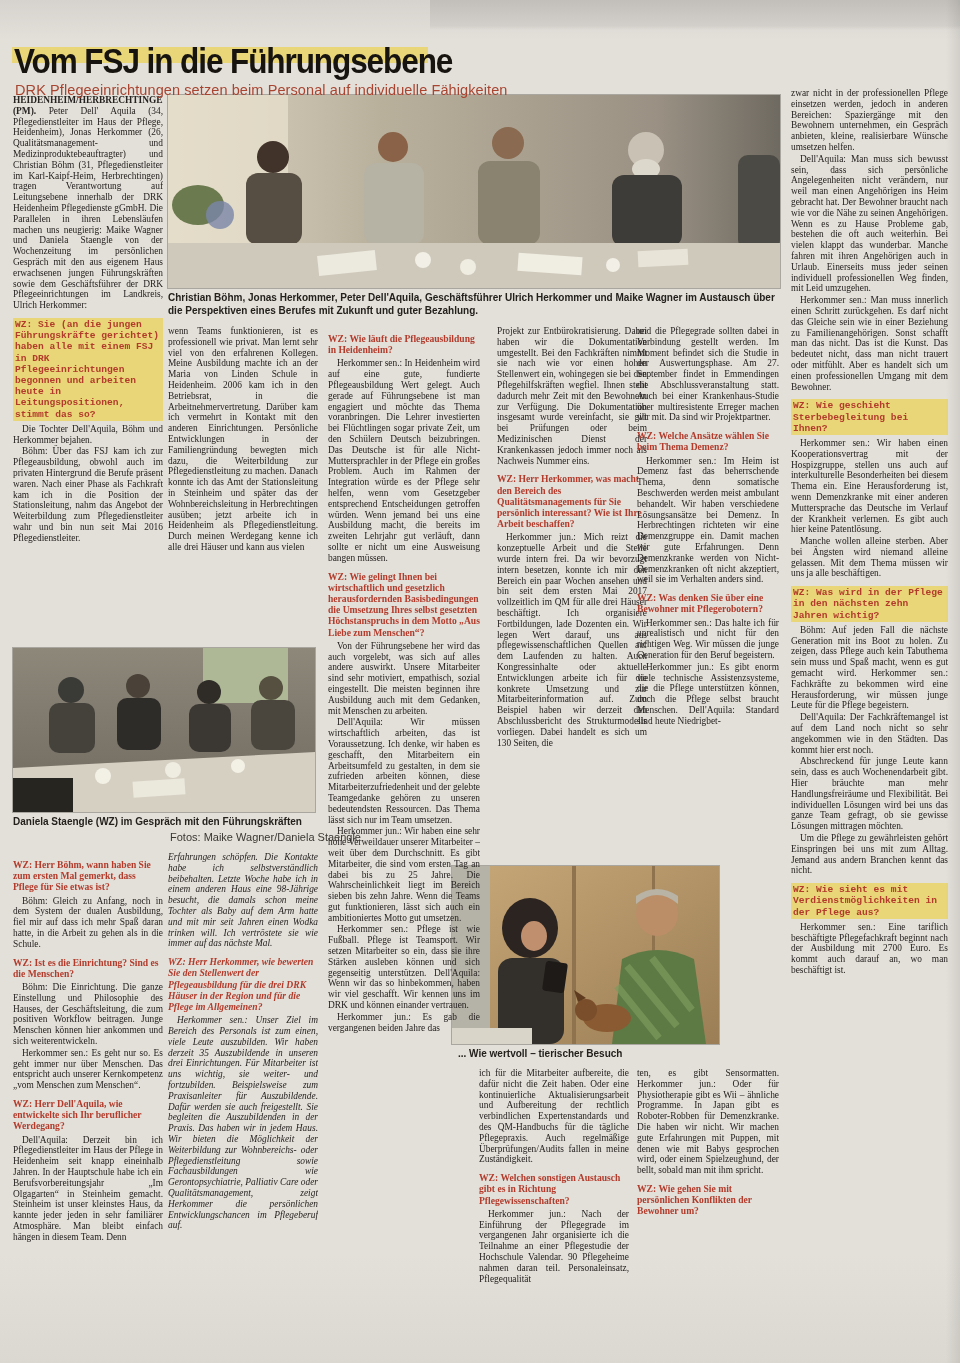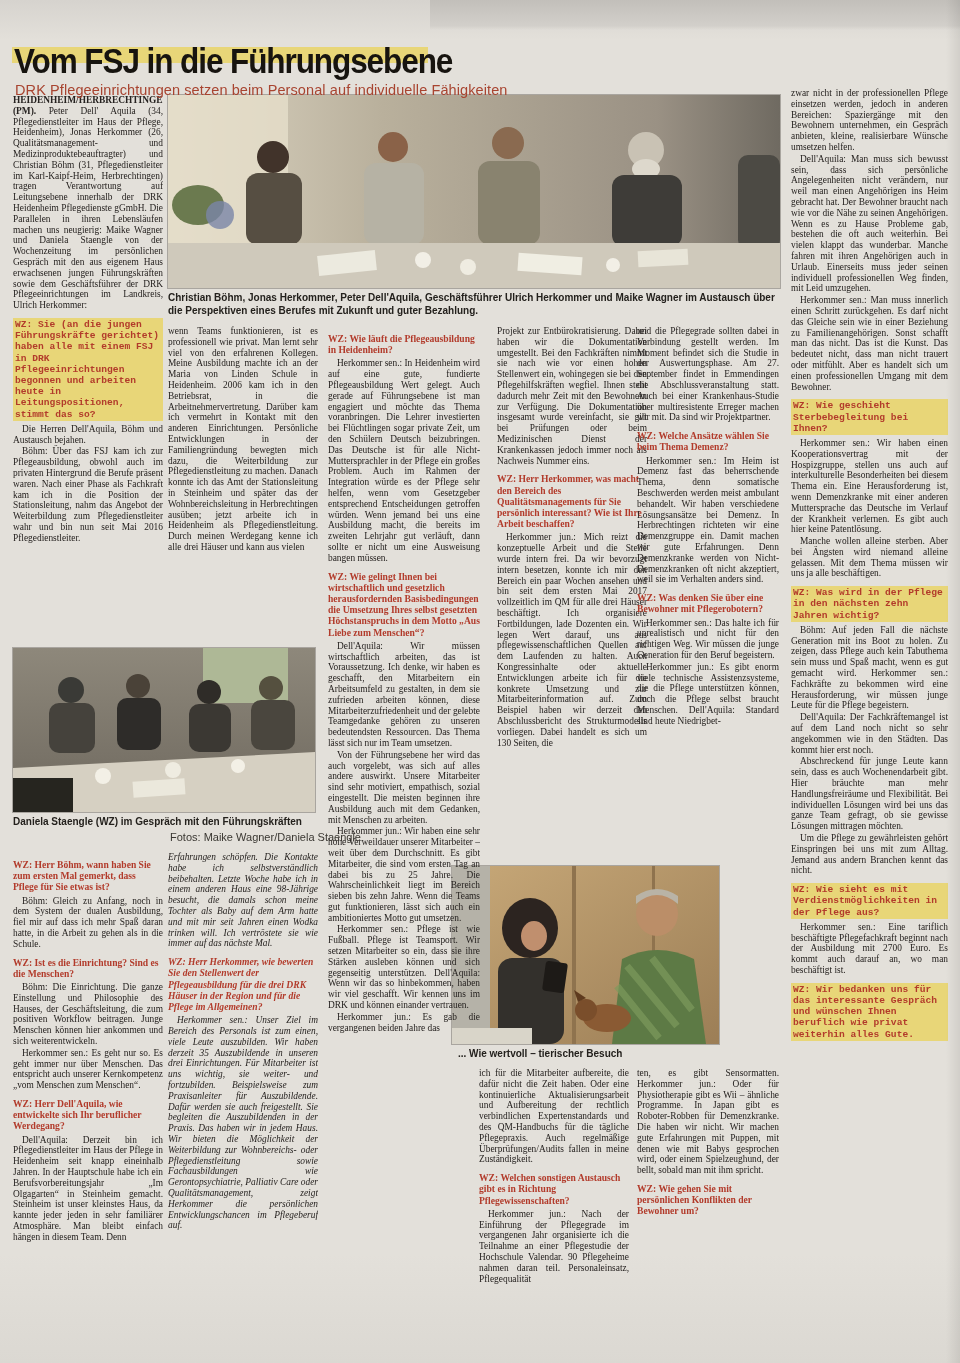--- a/index.html
+++ b/index.html
@@ -169,21 +169,21 @@
       <circle cx="134" cy="144" r="11" fill="#7a4e2b"></circle>
       <polygon points="126,136 122,124 134,132" fill="#5e3a1e"></polygon>
       <rect x="0" y="162" width="80" height="16" fill="#d9d5c9"></rect>
     </svg>
   </div>
   <div class="caption" style="left:458px;top:1048px;width:260px;">... Wie wertvoll – tierischer Besuch</div>
 
   <div class="region" style="left:13px;top:95px;width:150px;height:552px;">
       <p class="para noind"><strong>HEIDENHEIM/HERBRECHTINGEN/STEINHEIM (PM). </strong>Peter Dell' Aquila (34, Pflegedienstleiter im Haus der Pflege, Heidenheim), Jonas Herkommer (26, Qualitätsmanagement- und Medizinproduktebeauftragter) und Christian Böhm (31, Pflegedienstleiter im Karl-Kaipf-Heim, Herbrechtingen) tragen Verantwortung auf Leitungsebene innerhalb der DRK Heidenheim Pflegedienste gGmbH. Die Parallelen in ihren Lebensläufen machen uns neugierig: Maike Wagner und Daniela Staengle von der Wochenzeitung im persönlichen Gespräch mit den aus eigenem Haus erwachsenen jungen Führungskräften sowie dem Geschäftsführer der DRK Pflegeeinrichtungen im Landkreis, Ulrich Herkommer:</p>
       <h3 class="q hl">WZ: Sie (an die jungen Führungskräfte gerichtet) haben alle mit einem FSJ in DRK Pflegeeinrichtungen begonnen und arbeiten heute in Leitungspositionen, stimmt das so?</h3>
-      <p class="para">Die Herren Dell'Aquila, Böhm und Austausch bejahen.</p>
+      <p class="para">Die Tochter Dell'Aquila, Böhm und Herkommer bejahen.</p>
       <p class="para">Böhm: Über das FSJ kam ich zur Pflegeausbildung, obwohl auch im privaten Hintergrund die Berufe präsent waren. Nach einer Phase als Fachkraft kam ich in die Position der Stationsleitung, nahm das Angebot der Weiterbildung zum Pflegedienstleiter wahr und bin nun seit Mai 2016 Pflegedienstleiter.</p>
     </div>
   <div class="region" style="left:13px;top:852px;width:150px;height:511px;">
       <h3 class="q">WZ: Herr Böhm, wann haben Sie zum ersten Mal gemerkt, dass Pflege für Sie etwas ist?</h3>
       <p class="para">Böhm: Gleich zu Anfang, noch in dem System der dualen Ausbildung, fiel mir auf dass ich mehr Spaß daran hatte, in die Arbeit zu gehen als in die Schule.</p>
       <h3 class="q">WZ: Ist es die Einrichtung? Sind es die Menschen?</h3>
       <p class="para">Böhm: Die Einrichtung. Die ganze Einstellung und Philosophie des Hauses, der Geschäftsleitung, die zum positiven Workflow beitragen. Junge Menschen können hier ankommen und sich weiterentwickeln.</p>
       <p class="para">Herkommer sen.: Es geht nur so. Es geht immer nur über Menschen. Das entspricht auch unserer Kernkompetenz „vom Menschen zum Menschen“.</p>
       <h3 class="q">WZ: Herr Dell'Aquila, wie entwickelte sich Ihr beruflicher Werdegang?</h3>
       <p class="para">Dell'Aquila: Derzeit bin ich Pflegedienstleiter im Haus der Pflege in Heidenheim seit knapp eineinhalb Jahren. In der Hauptschule habe ich ein Berufsvorbereitungsjahr „Im Olgagarten“ in Steinheim gemacht. Steinheim ist unser kleinstes Haus, da kannte jeder jeden in sehr familiärer Atmosphäre. Man bleibt einfach hängen in diesem Team. Denn</p>
@@ -193,22 +193,22 @@
     </div>
   <div class="region" style="left:168px;top:852px;width:150px;height:511px;font-style:italic;">
       <p class="para noind">Erfahrungen schöpfen. Die Kontakte habe ich selbstverständlich beibehalten. Letzte Woche habe ich in einem anderen Haus eine 98-Jährige besucht, die damals schon meine Tochter als Baby auf dem Arm hatte und mit mir seit Jahren einen Wodka trinken will. Ich vertröstete sie wie immer auf das nächste Mal.</p>
       <h3 class="q">WZ: Herr Herkommer, wie bewerten Sie den Stellenwert der Pflegeausbildung für die drei DRK Häuser in der Region und für die Pflege im Allgemeinen?</h3>
       <p class="para">Herkommer sen.: Unser Ziel im Bereich des Personals ist zum einen, viele Leute auszubilden. Wir haben derzeit 35 Auszubildende in unseren drei Einrichtungen. Für Mitarbeiter ist uns wichtig, sie weiter- und fortzubilden. Beispielsweise zum Praxisanleiter für Auszubildende. Dafür werden sie auch freigestellt. Sie begleiten die Auszubildenden in der Praxis. Das haben wir in jedem Haus. Wir bieten die Möglichkeit der Weiterbildung zur Wohnbereichs- oder Pflegedienstleitung sowie Fachausbildungen wie Gerontopsychiatrie, Palliativ Care oder Qualitätsmanagement, zeigt Herkommer die persönlichen Entwicklungschancen im Pflegeberuf auf.</p>
     </div>
   <div class="region" style="left:322px;top:326px;width:152px;height:1037px;margin-left:6px;">
       <h3 class="q">WZ: Wie läuft die Pflegeausbildung in Heidenheim?</h3>
       <p class="para">Herkommer sen.: In Heidenheim wird auf eine gute, fundierte Pflegeausbildung Wert gelegt. Auch gerade auf Führungsebene ist man engagiert und möchte das Thema voranbringen. Die Lehrer investierten bei Flüchtlingen sogar private Zeit, um den Schülern Deutsch beizubringen. Das Deutsche ist für alle Nicht-Muttersprachler in der Pflege ein großes Problem. Auch im Rahmen der Integration würde es der Pflege sehr helfen, wenn vom Gesetzgeber entsprechend Entscheidungen getroffen würden. Wenn jemand bei uns eine Ausbildung macht, die bereits im zweiten Lehrjahr gut verläuft, dann sollte er nicht um eine Ausweisung bangen müssen.</p>
       <h3 class="q">WZ: Wie gelingt Ihnen bei wirtschaftlich und gesetzlich herausfordernden Basisbedingungen die Umsetzung Ihres selbst gesetzten Höchstanspruchs in dem Motto „Aus Liebe zum Menschen“?</h3>
+      <p class="para">Von der Führungsebene her wird das auch vorgelebt, was sich auf alles andere auswirkt. Unsere Mitarbeiter sind sehr motiviert, empathisch, sozial eingestellt. Die meisten beginnen ihre Ausbildung auch mit dem Gedanken, mit Menschen zu arbeiten.</p>
       <p class="para">Dell'Aquila: Wir müssen wirtschaftlich arbeiten, das ist Voraussetzung. Ich denke, wir haben es geschafft, den Mitarbeitern ein Arbeitsumfeld zu gestalten, in dem sie zufrieden arbeiten können, diese Mitarbeiterzufriedenheit und der gelebte Teamgedanke gehören zu unseren bedeutendsten Ressourcen. Das Thema lässt sich nur im Team umsetzen.</p>
-      <p class="para">Von der Führungsebene her wird das auch vorgelebt, was sich auf alles andere auswirkt. Unsere Mitarbeiter sind sehr motiviert, empathisch, sozial eingestellt. Die meisten beginnen ihre Ausbildung auch mit dem Gedanken, mit Menschen zu arbeiten.</p>
       <p class="para">Herkommer jun.: Wir haben eine sehr hohe Verweildauer unserer Mitarbeiter – weit über dem Durchschnitt. Es gibt Mitarbeiter, die sind vom ersten Tag an dabei bis zu 25 Jahre. Die Wahrscheinlichkeit liegt im Bereich sieben bis zehn Jahre. Wenn die Teams gut funktionieren, lässt sich auch ein ambitioniertes Motto gut umsetzen.</p>
       <p class="para">Herkommer sen.: Pflege ist wie Fußball. Pflege ist Teamsport. Wir setzen Mitarbeiter so ein, dass sie ihre Stärken ausleben können und sich gegenseitig unterstützen. Dell'Aquila: Wenn wir das so hinbekommen, haben wir viel geschafft. Wir kennen uns im DRK und können einander vertrauen.</p>
       <p class="para">Herkommer jun.: Es gab die vergangenen beiden Jahre das</p>
     </div>
   <div class="region" style="left:497px;top:326px;width:150px;height:538px;">
       <p class="para noind">Projekt zur Entbürokratisierung. Dabei haben wir die Dokumentation umgestellt. Bei den Fachkräften nimmt sie nach wie vor einen hohen Stellenwert ein, wohingegen sie bei den Pflegehilfskräften wegfiel. Ihnen steht dadurch mehr Zeit mit den Bewohnern zur Verfügung. Die Dokumentation insgesamt wurde vereinfacht, sie gilt bei Prüfungen oder beim Medizinischen Dienst der Krankenkassen jedoch immer noch als Nachweis Nummer eins.</p>
       <h3 class="q">WZ: Herr Herkommer, was macht den Bereich des Qualitätsmanagements für Sie persönlich interessant? Wie ist Ihre Arbeit beschaffen?</h3>
       <p class="para">Herkommer jun.: Mich reizt die konzeptuelle Arbeit und die Stelle wurde intern frei. Da wir bevorzugt intern besetzen, konnte ich mir den Bereich ein paar Wochen ansehen und bin seit dem ersten Mai 2017 vollzeitlich im QM für alle drei Häuser beschäftigt. Ich organisiere Fortbildungen, lade Dozenten ein. Wir legen Wert darauf, uns aus pflegewissenschaftlichen Quellen auf dem Laufenden zu halten. Auch Kongressinhalte oder aktuelle Entwicklungen arbeite ich für die konkrete Umsetzung und zur Mitarbeiterinformation auf. Zum Beispiel haben wir derzeit den Abschlussbericht des Strukturmodells vorliegen. Dabei handelt es sich um 130 Seiten, die</p>
     </div>
   <div class="region" style="left:479px;top:1068px;width:150px;height:295px;">
@@ -235,15 +235,14 @@
       <h3 class="q hl">WZ: Wie geschieht Sterbebegleitung bei Ihnen?</h3>
       <p class="para">Herkommer sen.: Wir haben einen Kooperationsvertrag mit der Hospizgruppe, stellen uns auch auf interkulturelle Besonderheiten bei diesem Thema ein. Eine Herausforderung ist, wenn Demenzkranke mit einer anderen Muttersprache das Deutsche im Verlauf der Krankheit verlernen. Es gibt auch hier keine Patentlösung.</p>
       <p class="para">Manche wollen alleine sterben. Aber bei Ängsten wird niemand alleine gelassen. Mit dem Thema müssen wir uns ja alle beschäftigen.</p>
       <h3 class="q hl">WZ: Was wird in der Pflege in den nächsten zehn Jahren wichtig?</h3>
       <p class="para">Böhm: Auf jeden Fall die nächste Generation mit ins Boot zu holen. Zu zeigen, dass Pflege auch kein Tabuthema sein muss und Spaß macht, wenn es gut gemacht wird. Herkommer sen.: Fachkräfte zu bekommen wird eine Herausforderung, wir müssen junge Leute für die Pflege begeistern.</p>
       <p class="para">Dell'Aquila: Der Fachkräftemangel ist auf dem Land noch nicht so sehr angekommen wie in den Städten. Das kommt hier erst noch.</p>
       <p class="para">Abschreckend für junge Leute kann sein, dass es auch Wochenendarbeit gibt. Hier bräuchte man mehr Handlungsfreiräume und Flexibilität. Bei individuellen Lösungen wird bei uns das ganze Team gefragt, ob sie gewisse Lösungen mittragen möchten.</p>
       <p class="para">Um die Pflege zu gewährleisten gehört Einspringen bei uns mit zum Alltag. Jemand aus andern Branchen kennt das nicht.</p>
       <h3 class="q hl">WZ: Wie sieht es mit Verdienstmöglichkeiten in der Pflege aus?</h3>
       <p class="para">Herkommer sen.: Eine tariflich beschäftigte Pflegefachkraft beginnt nach der Ausbildung mit 2700 Euro. Es kommt auch darauf an, wo man beschäftigt ist.</p>
-      <h3 class="q hl">WZ: Wir bedanken uns für das interessante Gespräch und wünschen Ihnen beruflich wie privat weiterhin alles Gute.</h3>
     </div>
 </div>
 
 </body></html>

